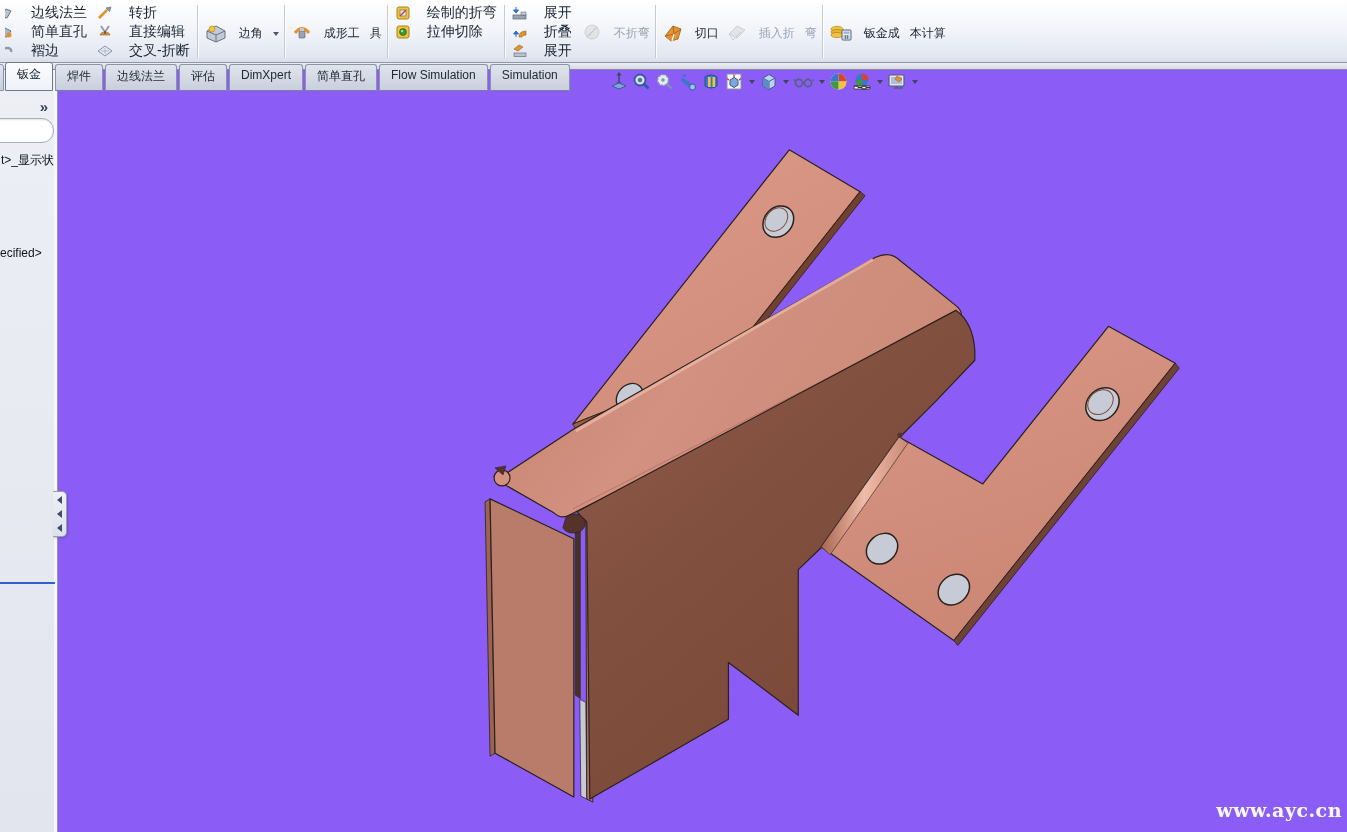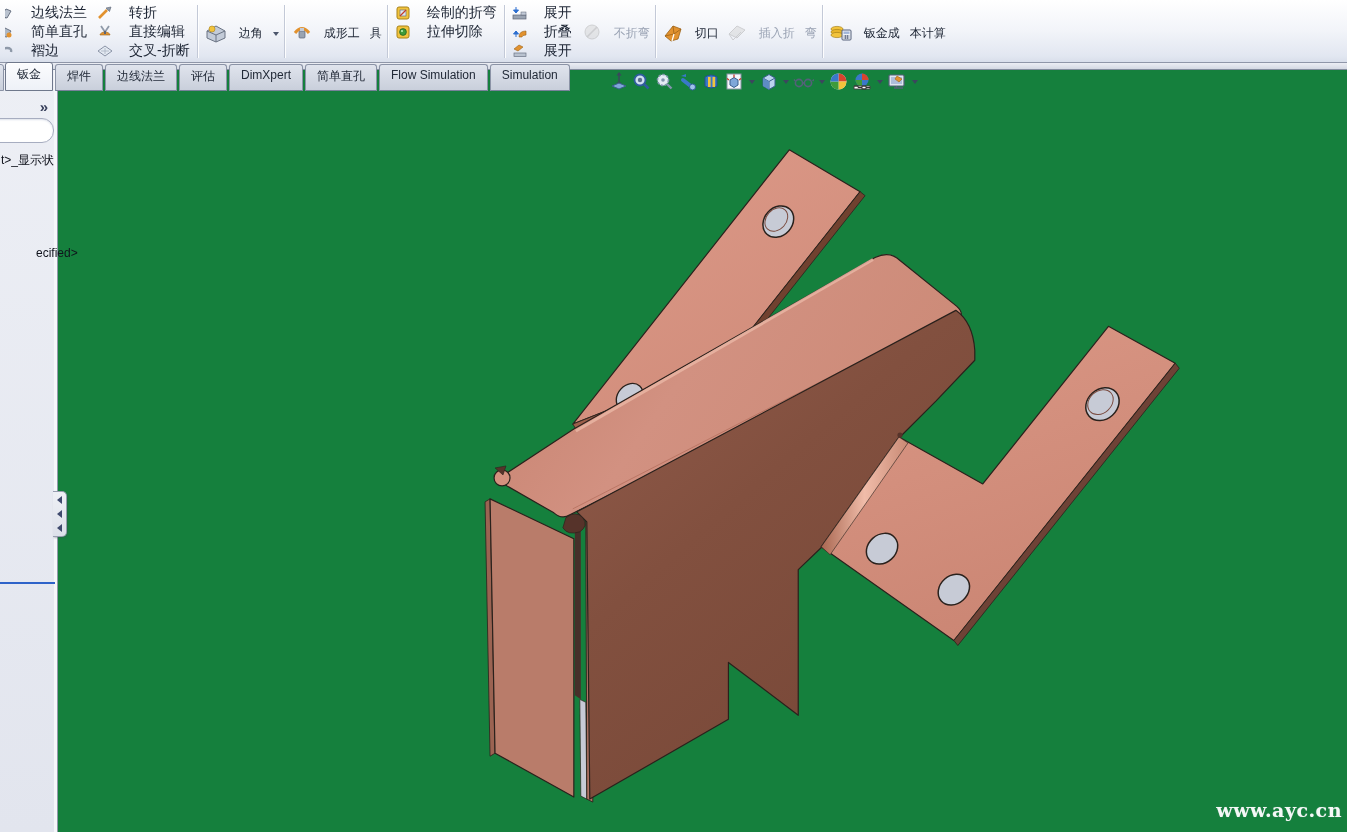--- a/index.html
+++ b/index.html
@@ -39,30 +39,30 @@
   .main{position:absolute;left:0;top:64px;right:0;bottom:0;}
   .sidebar{position:absolute;left:0;top:0;bottom:0;width:57px;z-index:1;
     background:linear-gradient(180deg,#edeff5,#e2e5ee);border-right:1px solid #9299ab;
     box-shadow:inset -3px 0 0 #f6f7fa;}
   .sb-chevron{position:absolute;right:9px;top:38px;font-size:15px;font-weight:bold;color:#39405c;line-height:10px;}
   .sb-pill{position:absolute;left:-16px;top:54px;width:68px;height:23px;background:#fff;
     border:1px solid #a7adc0;border-radius:12px;box-shadow:inset 0 1px 2px #dde1ea;}
   .sb-text1{position:absolute;left:1px;top:88px;width:56px;font-size:12px;color:#10131c;
     white-space:nowrap;overflow:hidden;}
   .sb-text2{position:absolute;left:0px;top:182px;width:56px;font-size:12px;color:#10131c;
-    white-space:nowrap;overflow:hidden;padding-left:36px;}
+    white-space:nowrap;overflow:hidden;}
   .sb-blueline{position:absolute;left:0;top:518px;width:55px;height:2px;background:#2e63c9;}
   .splitter{position:absolute;left:53px;top:427px;width:13px;height:44px;z-index:4;
     background:linear-gradient(#eef0f5,#dde1ea);border:1px solid #979eb0;border-left:none;
     border-radius:0 5px 5px 0;display:flex;flex-direction:column;align-items:center;
     justify-content:center;gap:6px;box-shadow:1px 1px 2px rgba(60,66,82,.35);}
   .tri-left{width:0;height:0;border:4px solid transparent;border-right:5px solid #3f4a6e;border-left:none;}
 
   
-  .viewport{position:absolute;left:58px;top:0;right:0;bottom:0;background:#15803d;overflow:hidden;}
+  .viewport{position:absolute;left:58px;top:0;right:0;bottom:0;background:#8b5cf6;overflow:hidden;}
   .headsup{position:absolute;left:552px;top:8px;display:flex;align-items:center;gap:4px;z-index:3;}
   .hibtn{display:inline-flex;align-items:center;}
   .hcaret{width:0;height:0;border:3px solid transparent;border-top:4px solid #3c465e;margin-left:1px;margin-top:4px;}
   .model-svg{position:absolute;left:0;top:0;width:100%;height:100%;}
   .watermark{position:absolute;right:5px;bottom:11px;font-family:"DejaVu Serif",serif;font-weight:bold;
     font-size:19px;color:rgba(255,255,255,.93);letter-spacing:.5px;text-shadow:0 0 1px rgba(180,185,195,.6);}
 </style>
 </head>
 <body>
 

